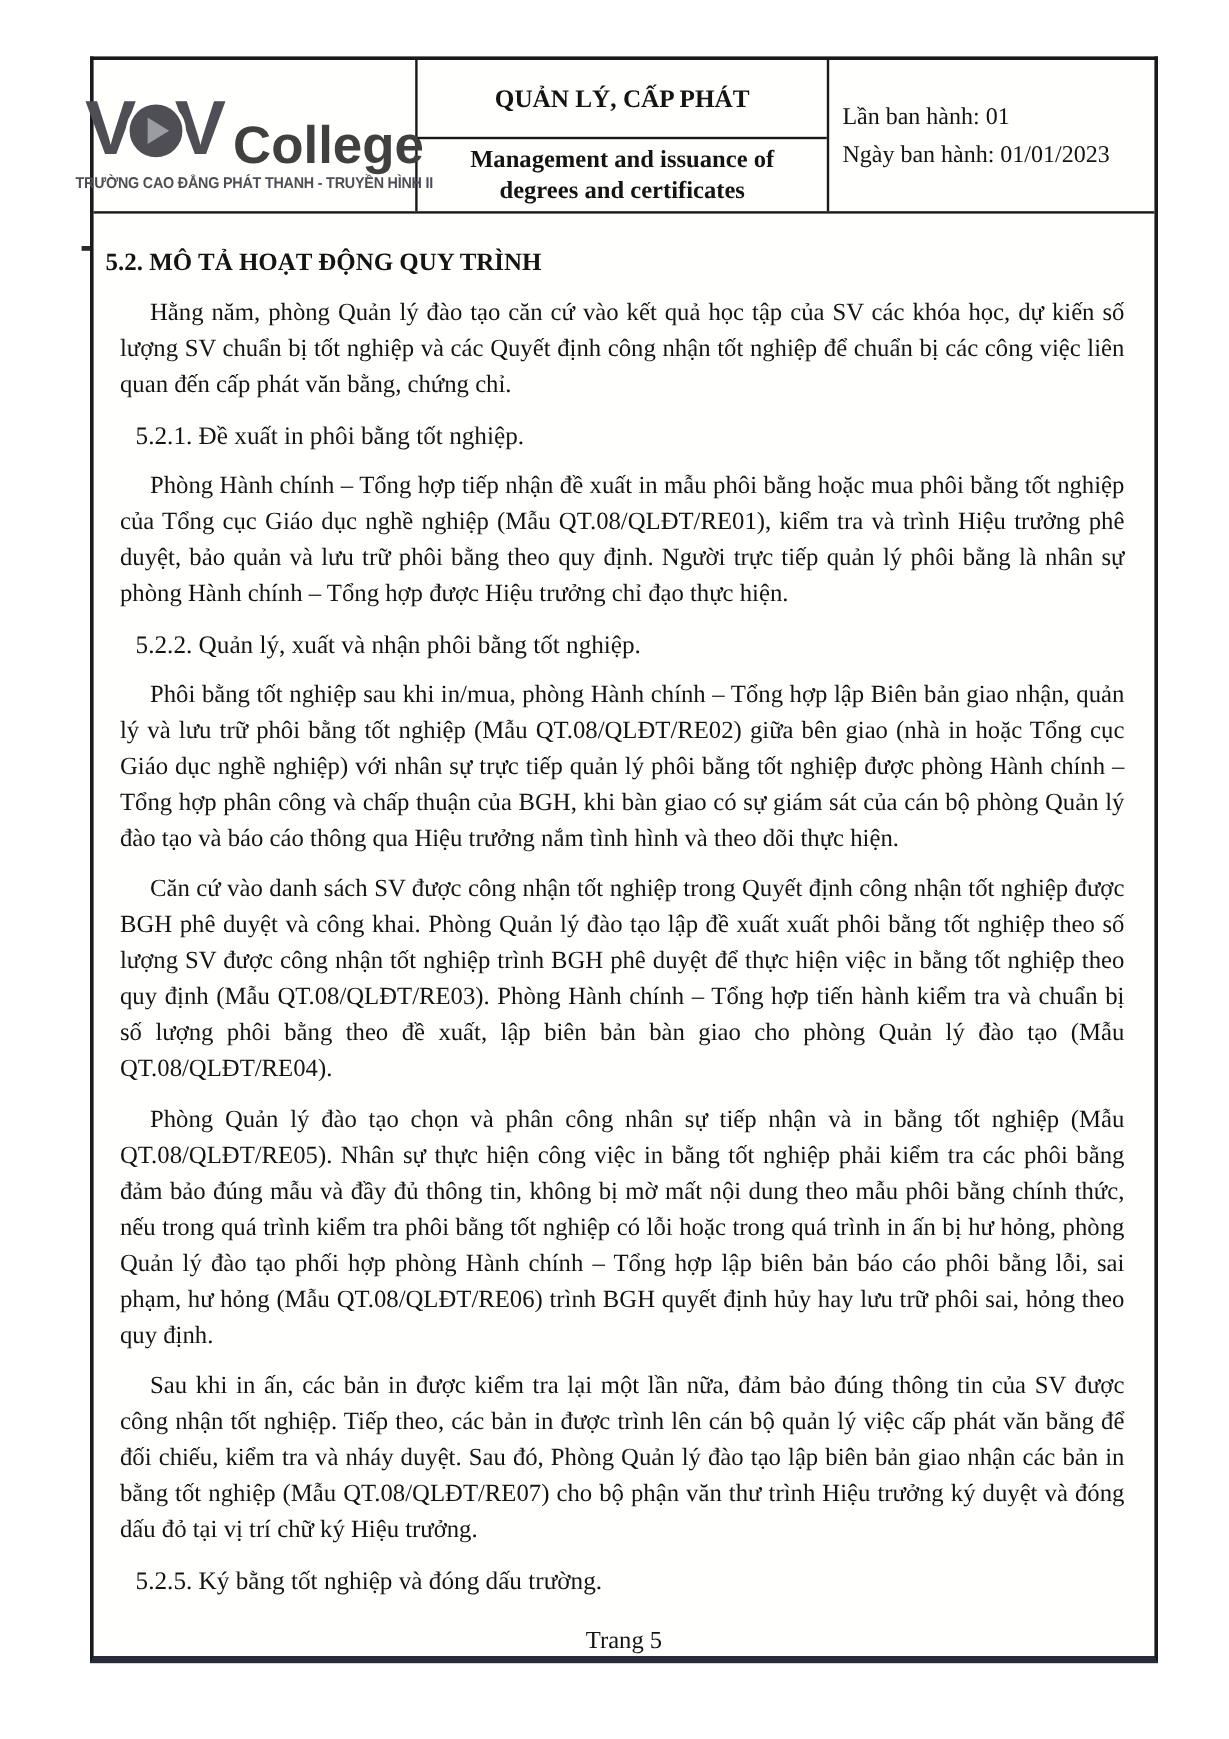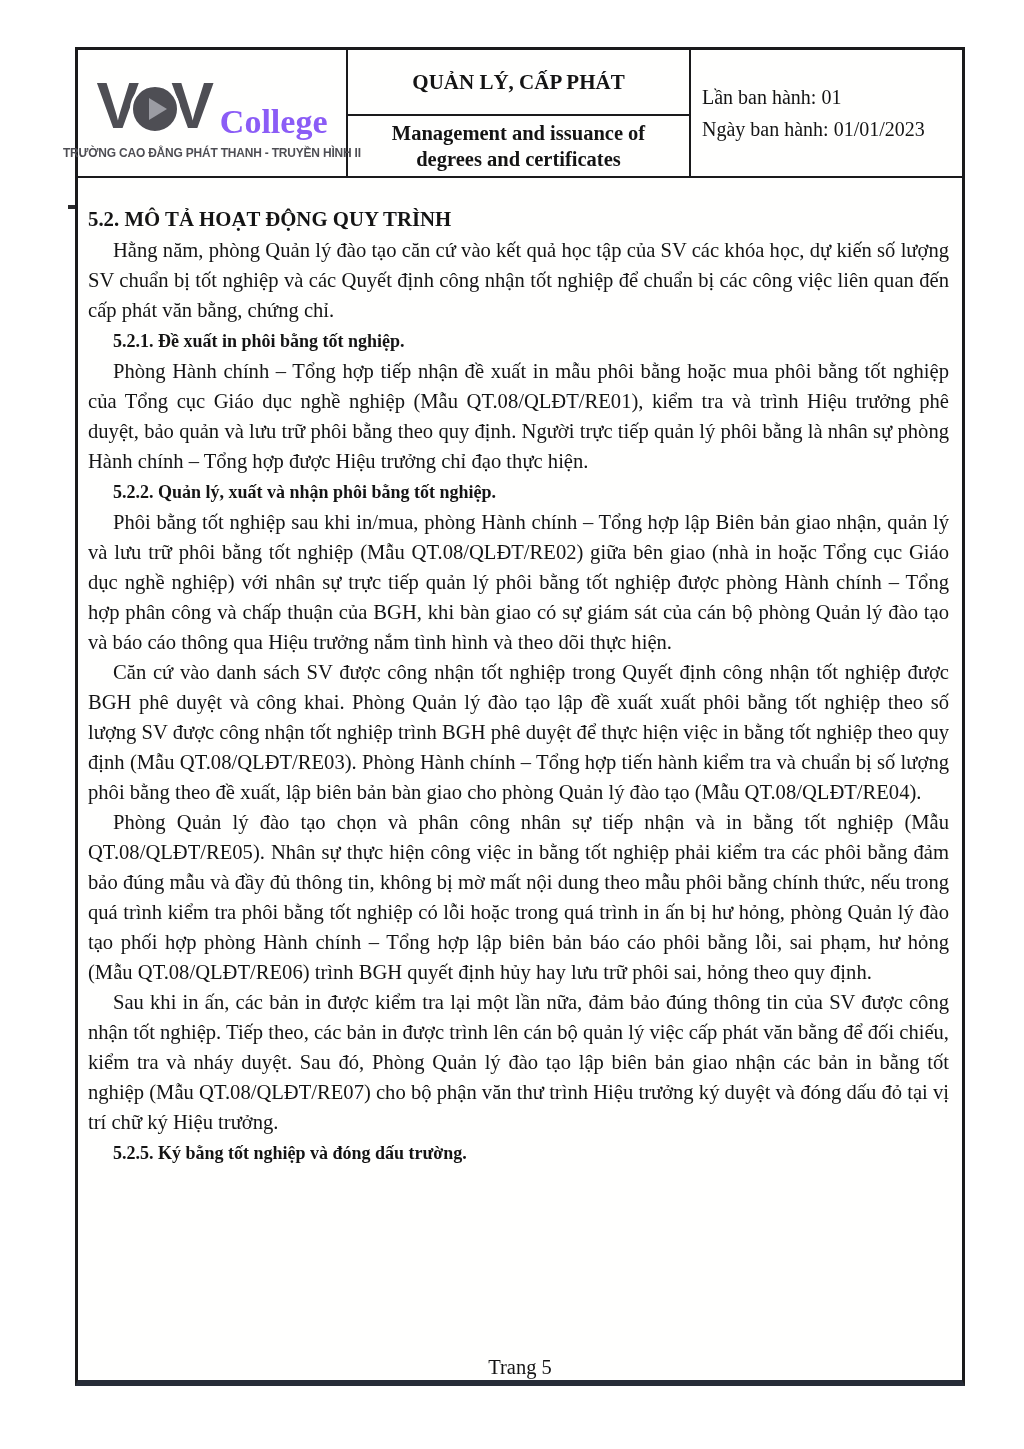--- a/index.html
+++ b/index.html
@@ -54,23 +54,23 @@
     z-index: 2;
   }
   .play-tri {
     width: 0; height: 0;
     border-left: 18px solid #9b9ca3;
     border-top: 11px solid transparent;
     border-bottom: 11px solid transparent;
     margin-left: 5px;
   }
   .logo-college {
-    font-family: Liberation Serif, serif;
-    font-weight: 800; font-size: 34px;
-    color: #8b5cf6;
+    font-family: Liberation Sans, sans-serif;
+    font-weight: 800; font-size: 44px;
+    color: #404040;
     margin-left: 10px;
     align-self: flex-end;
     line-height: 40px;
   }
   .logo-sub {
     font-family: "Liberation Sans", sans-serif;
     font-weight: 800; font-size: 13px;
     color: #4e4e54;
     white-space: nowrap;
     transform: scaleX(0.92);
@@ -110,28 +110,28 @@
     text-align: justify;
     font-size: 20.6px;
     line-height: 30px;
   }
   .doc-body h1 {
     font-size: 20.8px; font-weight: bold;
     margin: 2px 0 1px 0;
     text-align: left;
   }
   .doc-body h2 {
-    font-size: 18px; font-weight: bold;
+    font-size: 21px; font-weight: normal;
     text-indent: 25px;
     margin: 1px 0 0 0;
     text-align: justify;
   }
   .doc-body p {
     text-indent: 25px;
-    margin: 0;
+    margin: 12px;
   }
   
   .footer {
     position: absolute;
     left: 0; right: 0; bottom: 1px;
     text-align: center;
     font-size: 20.5px;
   }
   
   .scan-tick {

